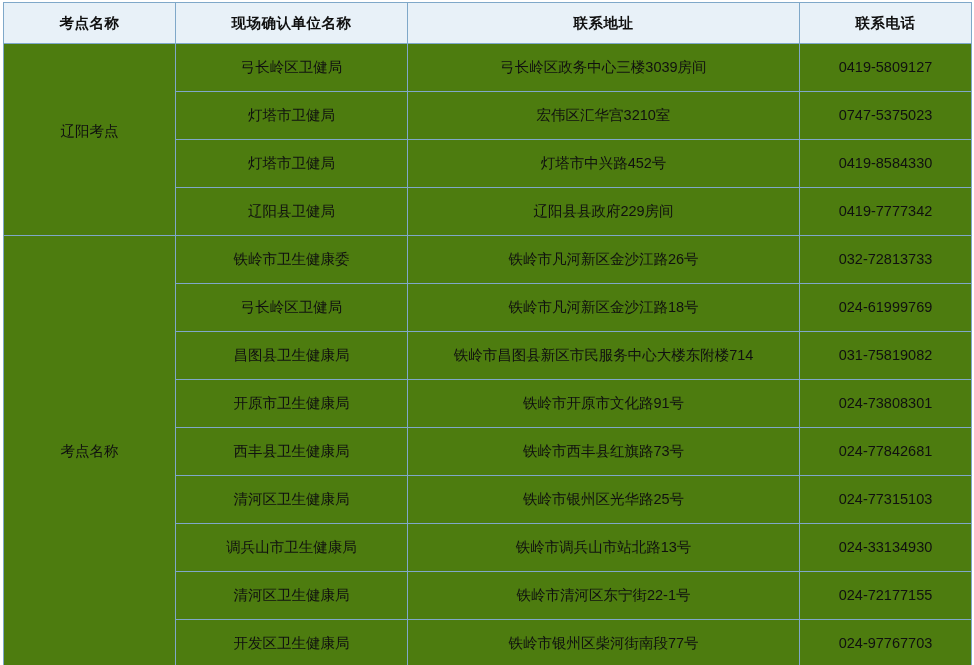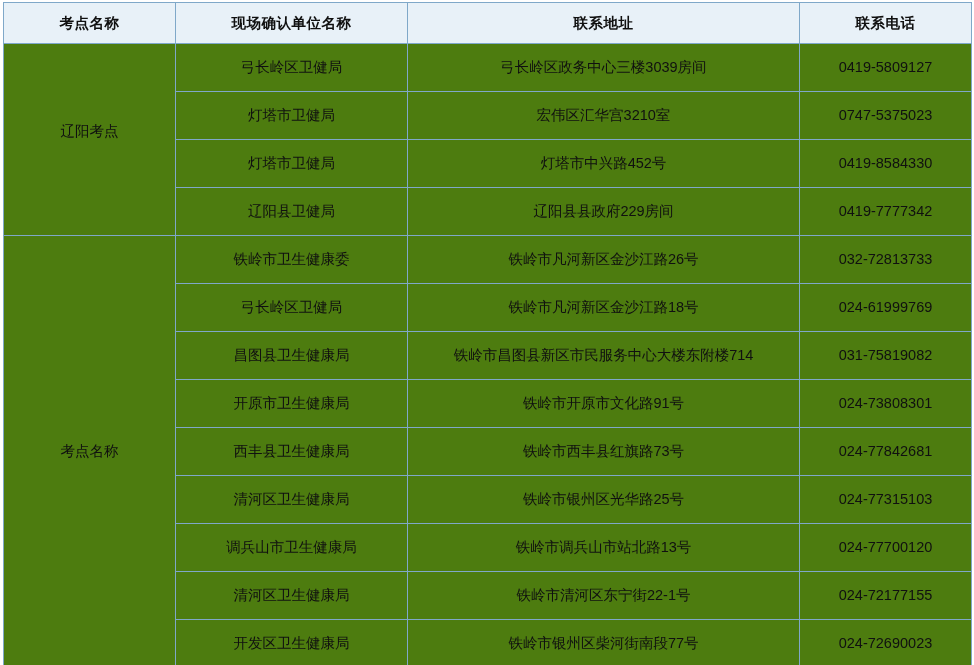--- a/index.html
+++ b/index.html
@@ -154,30 +154,30 @@
 
       <tr>
         <td>清河区卫生健康局</td>
         <td>铁岭市银州区光华路25号</td>
         <td>024-77315103</td>
       </tr>
 
       <tr>
         <td>调兵山市卫生健康局</td>
         <td>铁岭市调兵山市站北路13号</td>
-        <td>024-77700120</td>
+        <td>024-33134930</td>
       </tr>
 
       <tr>
         <td>清河区卫生健康局</td>
         <td>铁岭市清河区东宁街22-1号</td>
         <td>024-72177155</td>
       </tr>
 
       <tr>
         <td>开发区卫生健康局</td>
         <td>铁岭市银州区柴河街南段77号</td>
-        <td>024-72690023</td>
+        <td>024-97767703</td>
       </tr>
 
     </tbody>
   </table>
 </div>
 
 </body></html>

